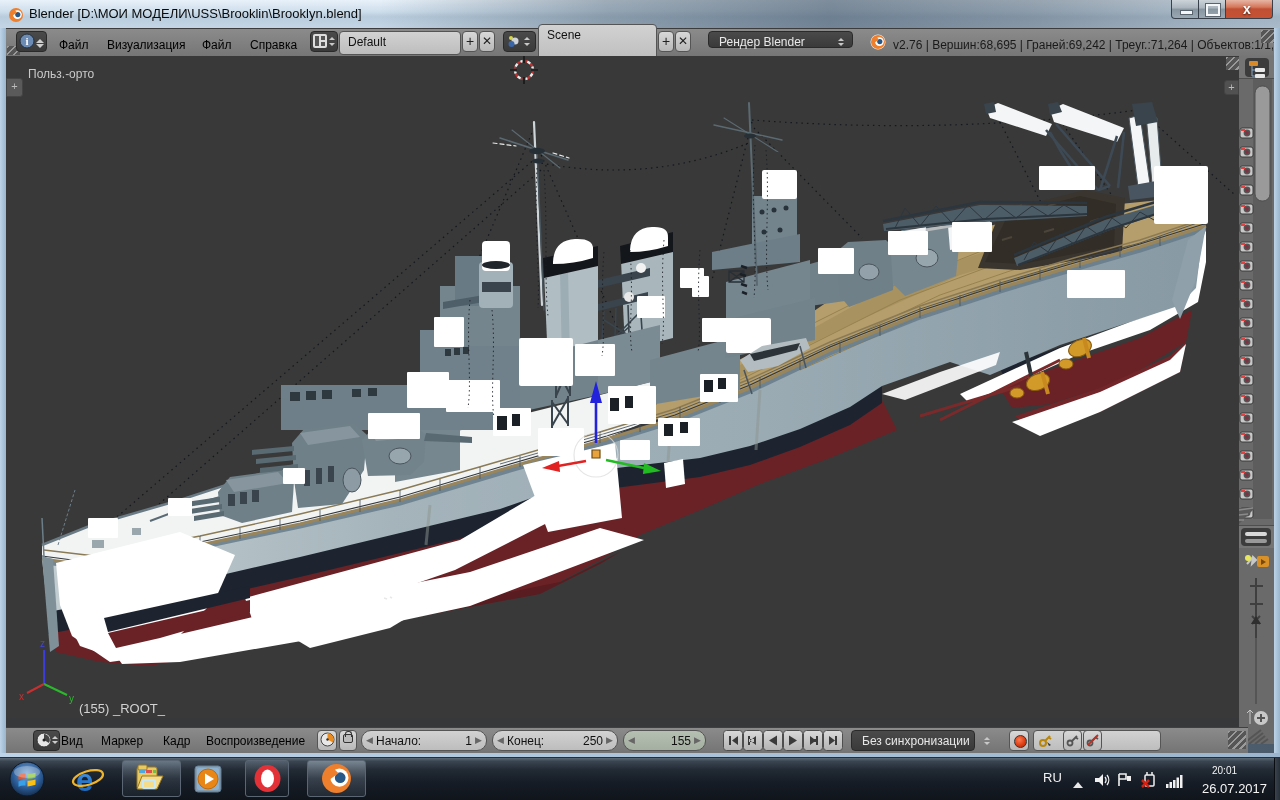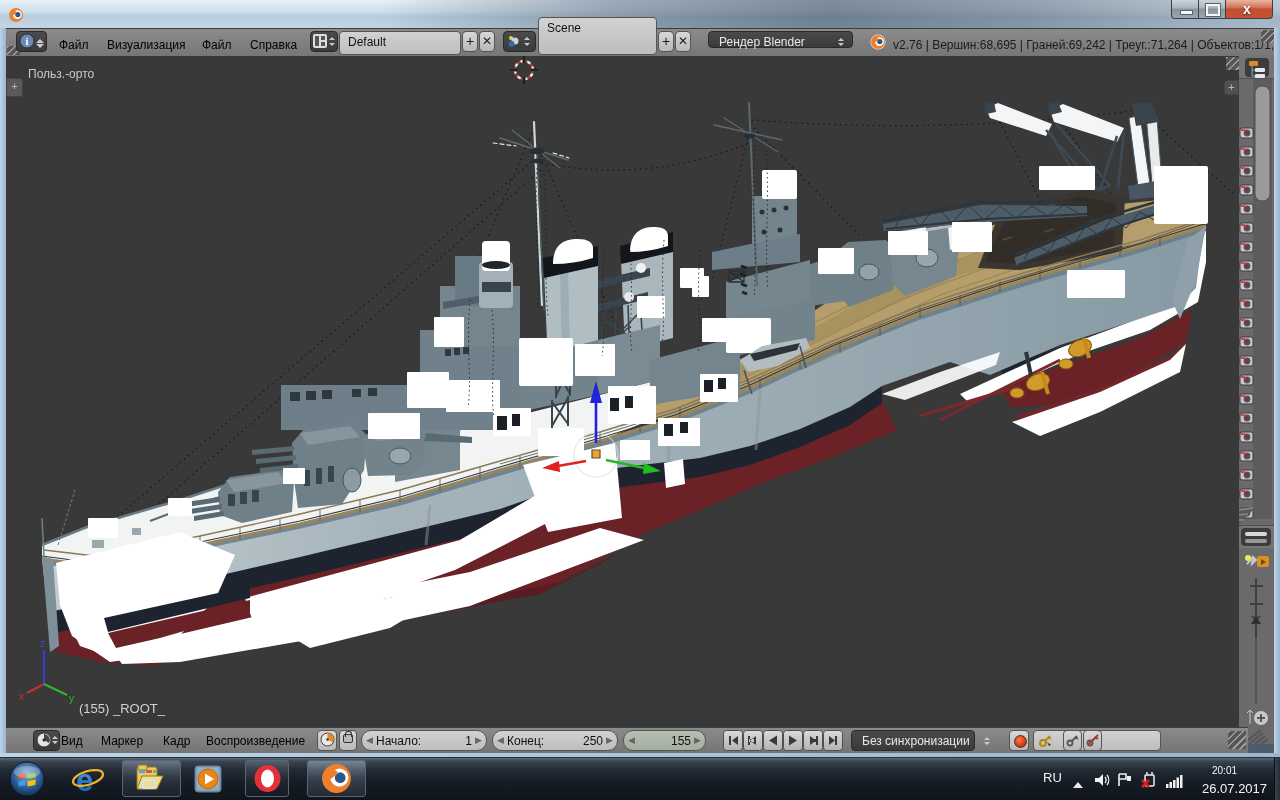--- a/index.html
+++ b/index.html
@@ -46,20 +46,21 @@
       <div class="shade abs"></div>
     </div>
   <div class="abs" style="left:8px;top:7px;width:16px;height:16px;">
     <svg width="16" height="16" viewBox="0 0 16 16">
         <circle cx="8" cy="8" r="7" fill="#ee7f2d"></circle>
         <circle cx="9.4" cy="7.6" r="4.4" fill="#fff"></circle>
         <circle cx="9.8" cy="7.6" r="2.6" fill="#265787"></circle>
         <path d="M1 8.5 L7 3.5 L9 5.5 L4 9 Z" fill="#ee7f2d"></path>
       </svg>
   </div>
+  <div id="titletext" class="abs">Blender [D:\МОИ МОДЕЛИ\USS\Brooklin\Brooklyn.blend]</div>
   <div id="btnmin" class="winbtn abs">
       <div class="abs" style="left:8px;top:10px;width:11px;height:3px;background:#f4f6f8;border:1px solid #5a646e;"></div>
     </div>
   <div id="btnmax" class="winbtn abs">
       <div class="abs" style="left:7px;top:4px;width:10px;height:8px;border:2px solid #f4f6f8;outline:1px solid #5a646e;"></div>
     </div>
   <div id="btnclose" class="winbtn abs">
       <div class="glyph abs" style="left:17px;top:1px;font-size:14px;color:#fff;text-shadow:0 1px 2px #40221a;">x</div>
     </div>
 
@@ -91,21 +92,21 @@
   <div class="btnl abs" style="left:462px;top:31px;width:16px;height:21px;font-size:14px;padding-top:1px;">+</div>
   <div class="btnl abs" style="left:479px;top:31px;width:16px;height:21px;font-size:12px;padding-top:2px;">✕</div>
   <div class="dd abs" style="left:503px;top:31px;width:33px;height:21px;"></div>
   <div class="abs" style="left:506px;top:34px;width:15px;height:15px;"><svg width="15" height="15">
         <circle cx="5" cy="4" r="2" fill="#d8d840"></circle>
         <circle cx="9" cy="7" r="3.5" fill="#cfd4da"></circle>
         <circle cx="5.5" cy="10" r="3" fill="#3a66a8"></circle>
       </svg></div>
   <div class="abs" style="left:524px;top:34px;width:0;height:0;border:3.5px solid transparent;border-bottom-color:#c8c8c8;"></div>
   <div class="abs" style="left:524px;top:43px;width:0;height:0;border:3.5px solid transparent;border-top-color:#c8c8c8;"></div>
-  <div class="fld abs" style="left:538px;top:17px;width:119px;height:38px;padding:3px 0 0 8px;">Scene</div>
+  <div class="fld abs" style="left:538px;top:24px;width:119px;height:38px;padding:3px 0 0 8px;">Scene</div>
   <div class="btnl abs" style="left:658px;top:31px;width:16px;height:21px;font-size:14px;padding-top:1px;">+</div>
   <div class="btnl abs" style="left:675px;top:31px;width:16px;height:21px;font-size:12px;padding-top:2px;">✕</div>
   <div class="dd abs" style="left:708px;top:31px;width:145px;height:16px;color:#e8e8e8;font-size:12px;padding:3px 0 12px 10px;">Рендер Blender</div>
   <div class="abs" style="left:838px;top:35px;width:0;height:0;border:3px solid transparent;border-bottom-color:#c8c8c8;"></div>
   <div class="abs" style="left:838px;top:43px;width:0;height:0;border:3px solid transparent;border-top-color:#c8c8c8;"></div>
   <div class="abs" style="left:870px;top:34px;width:16px;height:16px;"><svg width="16" height="16" viewBox="0 0 16 16">
         <circle cx="8" cy="8" r="7.5" fill="#f4f4f4"></circle>
         <circle cx="8" cy="8" r="7" fill="#ee7f2d"></circle>
         <circle cx="9.4" cy="7.6" r="4.4" fill="#fff"></circle>
         <circle cx="9.8" cy="7.6" r="2.6" fill="#265787"></circle>

